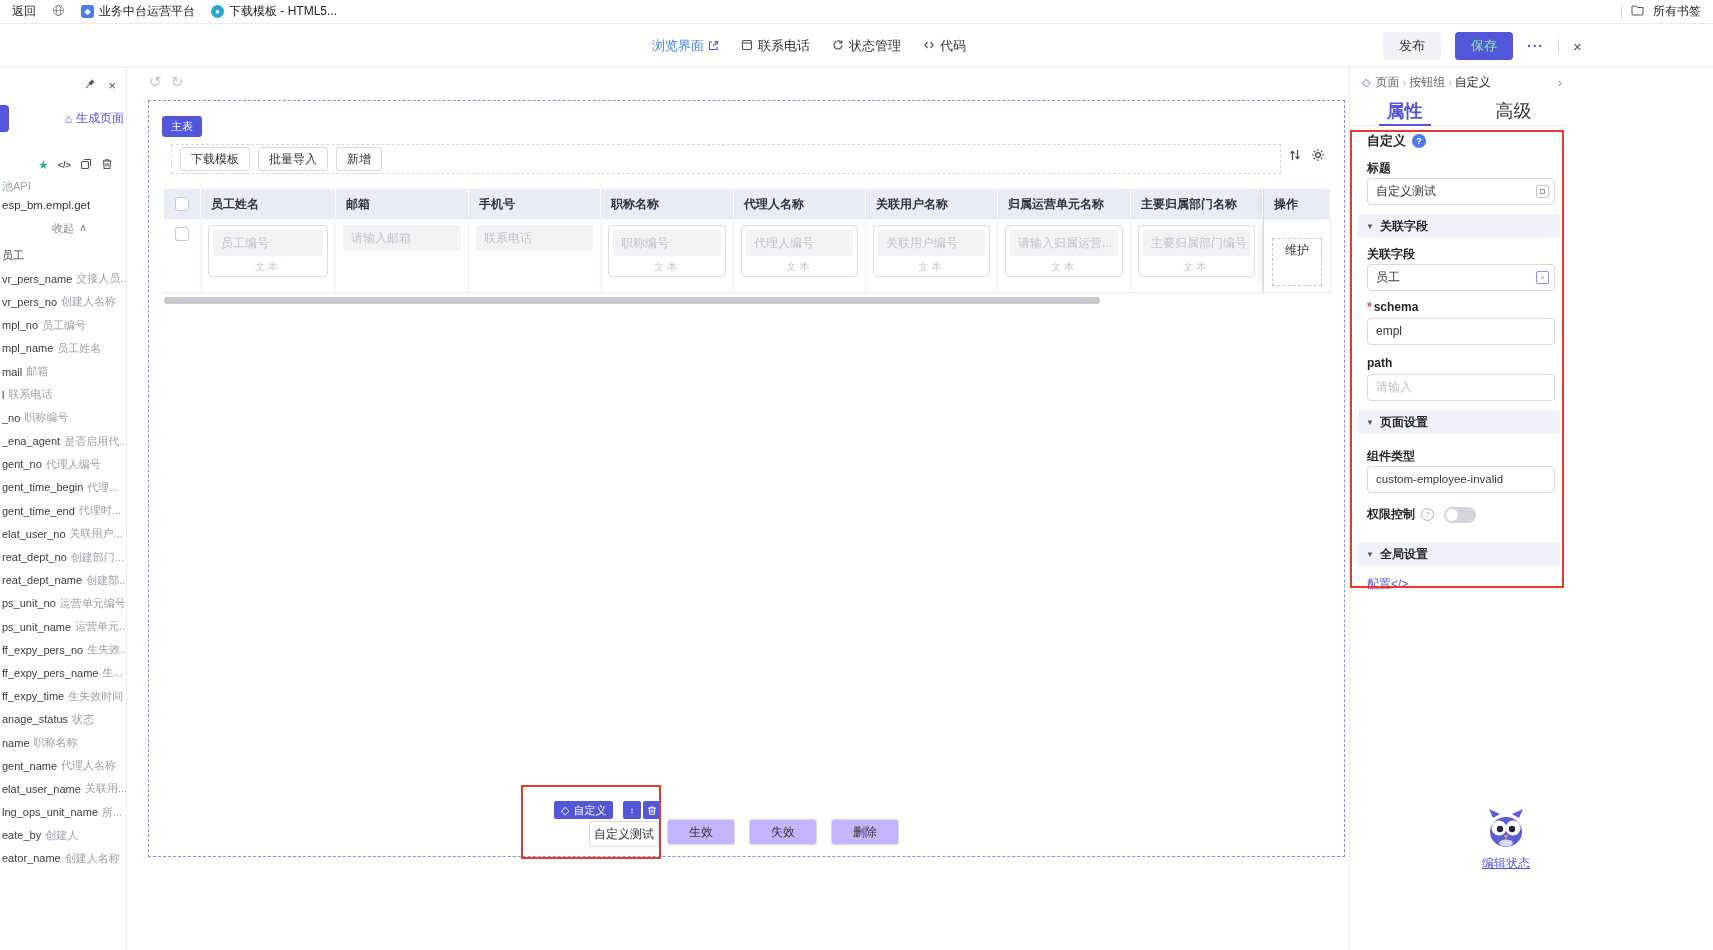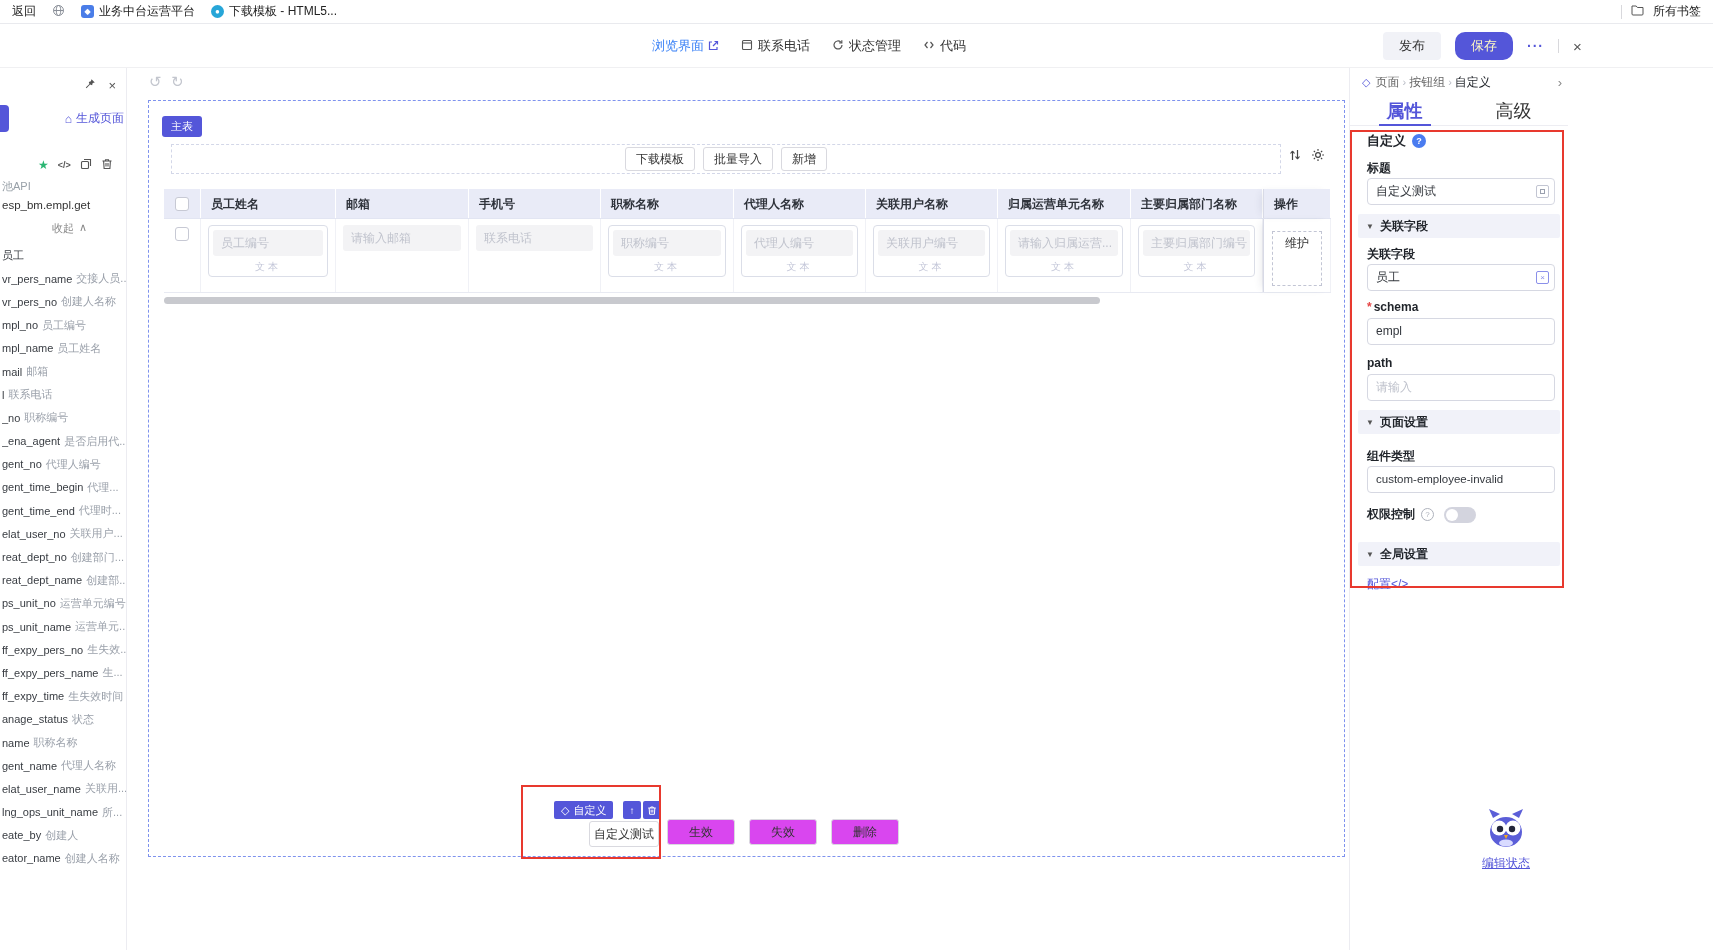--- a/index.html
+++ b/index.html
@@ -16,21 +16,21 @@
   .bm-right{margin-left:auto;display:flex;align-items:center;gap:9px}
   .vsep{width:1px;height:14px;background:#d8d8dc;display:inline-block}
 
   
   .app-toolbar{position:absolute;top:24px;left:0;width:100%;height:44px;background:#fff;border-bottom:1px solid #f0f0f2}
   .tb-center{position:absolute;left:652px;top:0;height:44px;display:flex;align-items:center;gap:22px;font-size:13px;color:#333;white-space:nowrap}
   .tb-item{display:flex;align-items:center;gap:5px;cursor:pointer;color:#333}
   .tb-link{color:#3b82f6;display:flex;align-items:center;gap:4px;cursor:pointer}
   .tb-right{position:absolute;left:1383px;top:0;height:44px;display:flex;align-items:center;gap:14px}
   .btn-light{background:#f1f2f7;border:none;border-radius:4px;height:28px;padding:0 16px;font-size:13px;color:#333;cursor:pointer}
-  .btn-primary{background:#5456d9;border:none;border-radius:10px;height:28px;padding:0 16px;font-size:13px;color:#fef9c3;cursor:pointer}
+  .btn-primary{background:#5456d9;border:none;border-radius:4px;height:28px;padding:0 16px;font-size:13px;color:#86efac;cursor:pointer}
   .tb-more{color:#5456d9;font-size:14px;font-weight:bold;letter-spacing:1px;cursor:pointer}
   .tb-close{color:#555;font-size:15px;cursor:pointer}
 
   
   .workspace{position:absolute;top:68px;left:0;right:0;bottom:0}
 
   
   .left-panel{position:absolute;left:0;top:0;width:127px;height:100%;background:#fff;border-right:1px solid #ececf1;overflow:hidden}
   .accent-tab{position:absolute;left:0;top:37px;width:9px;height:27px;background:#5456d9;border-radius:0 4px 4px 0}
   .lp-top{position:absolute;top:8px;right:10px;display:flex;gap:12px;align-items:center;color:#555}
@@ -46,45 +46,45 @@
   .f-item{height:23.2px;display:flex;align-items:center;gap:4px;white-space:nowrap;overflow:hidden;cursor:pointer}
   .f-name{color:#383c42}
   .f-lab{color:#9aa0aa}
 
   
   .canvas-area{position:absolute;left:127px;top:0;width:1222px;height:100%}
   .undo{position:absolute;left:22px;top:5px;font-size:15px;color:#c3c6ce;cursor:pointer}
   .redo{position:absolute;left:44px;top:5px;font-size:15px;color:#c3c6ce;cursor:pointer}
   .canvas{position:absolute;left:21px;top:32px;width:1197px;height:757px;border:1px dashed #7e92ee;background:#fff}
   .chip-main{position:absolute;left:13px;top:15px;background:#5456d9;color:#fff;font-size:11px;padding:3px 9px;border-radius:3px;cursor:pointer}
-  .tbl-toolbar{position:absolute;left:22px;top:43px;width:1110px;height:30px;border:1px dashed #d3d7e8;display:flex;align-items:center;justify-content:center;gap:8px;padding:0 8px}
+  .tbl-toolbar{position:absolute;left:22px;top:43px;width:1110px;height:30px;border:1px dashed #d3d7e8;display:flex;align-items:center;justify-content:flex-start;gap:8px;padding:0 8px}
   .tbl-btn{height:24px;padding:0 10px;background:#fff;border:1px solid #d9d9df;border-radius:3px;font-size:12px;color:#333;cursor:pointer;white-space:nowrap}
   .tbl-icons{position:absolute;left:1140px;top:47px;display:flex;gap:10px;align-items:center}
   .emp-table{position:absolute;left:15px;top:88px;width:1167px}
   .t-head{display:flex;height:30px;background:#e9ebf7;border-bottom:1px solid #e2e5f2}
   .h-cell{flex:none;padding:0 10px;line-height:30px;font-size:12px;font-weight:700;color:#2e323a;border-right:1px solid #fff;overflow:hidden;white-space:nowrap}
   .h-check{display:flex;align-items:center;justify-content:center;padding:0}
   .t-row{display:flex;height:74px;background:#fff;border-bottom:1px solid #e8eaf2}
   .r-cell{flex:none;padding:6px 7px;border-right:1px solid #f0f1f6;overflow:hidden}
   .r-check{display:flex;align-items:flex-start;justify-content:center;padding-top:8px}
   .cb{width:14px;height:14px;border:1px solid #c7c9d4;border-radius:3px;background:#fff;cursor:pointer;display:inline-block}
   .boxed{border:1px solid #dbdee8;border-radius:4px;padding:4px 4px 2px}
   .g-input{background:#f3f3f5;border-radius:3px;height:26px;line-height:26px;padding:0 8px;font-size:12px;color:#c0c3cd;white-space:nowrap;overflow:hidden;cursor:text}
   .type-label{text-align:center;font-size:10px;color:#c3c6d8;letter-spacing:3px;margin-top:4px;white-space:nowrap;overflow:hidden}
   .op-col{border-left:1px solid #d8dae6;box-shadow:-5px 0 8px -4px rgba(50,55,80,.12)}
-  .r-op{display:flex;justify-content:center;padding-top:12px}
+  .r-op{display:flex;justify-content:center;padding-top:19px}
   .op-pill{border:1px dashed #c2c5d4;padding:3px 12px;font-size:12px;color:#333;cursor:pointer;background:#fff}
   .hscroll{position:absolute;left:15px;top:196px;width:936px;height:7px;background:#c8c9ce;border-radius:4px;cursor:pointer}
   .sel-chip{position:absolute;left:405px;top:700px;height:18px;background:#5456d9;color:#fff;font-size:11px;display:flex;align-items:center;gap:4px;padding:0 7px;border-radius:2px;cursor:pointer}
   .sel-sq{position:absolute;top:700px;width:18px;height:18px;background:#5456d9;color:#fff;display:flex;align-items:center;justify-content:center;border-radius:2px;font-size:10px;cursor:pointer}
   .sq-up{left:474px}
   .sq-del{left:494px}
   .custom-btn{position:absolute;left:440px;top:720px;width:70px;height:26px;background:#fff;border:1px solid #d9d9df;border-radius:3px;font-size:12px;color:#333;cursor:pointer}
   .bottom-btns{position:absolute;left:518px;top:718px;display:flex;gap:14px}
-  .cv-btn{width:68px;height:26px;background:#d946ef;border:1px solid #d9d9df;border-radius:3px;font-size:12px;color:#333;cursor:pointer}
+  .cv-btn{width:68px;height:26px;background:#c4b5fd;border:1px solid #d9d9df;border-radius:3px;font-size:12px;color:#333;cursor:pointer}
   .ann{position:absolute;border:2px solid #e8392e;pointer-events:none}
   .ann-btn{left:372px;top:684px;width:140px;height:74px}
 
   
   .right-panel{position:absolute;left:1349px;top:0;width:219px;height:100%;background:#fff;border-left:1px solid #ececf1}
   .rp-head{position:absolute;top:6px;left:12px;right:6px;display:flex;align-items:center;gap:5px;font-size:12px;color:#666;white-space:nowrap}
   .rp-ico{color:#5456d9;font-size:11px}
   .bc-item{color:#666;cursor:pointer}
   .rp-crumb-last{color:#1f2329}
   .bc-sep{color:#b9bcc6;margin:0 3px;font-size:11px}

